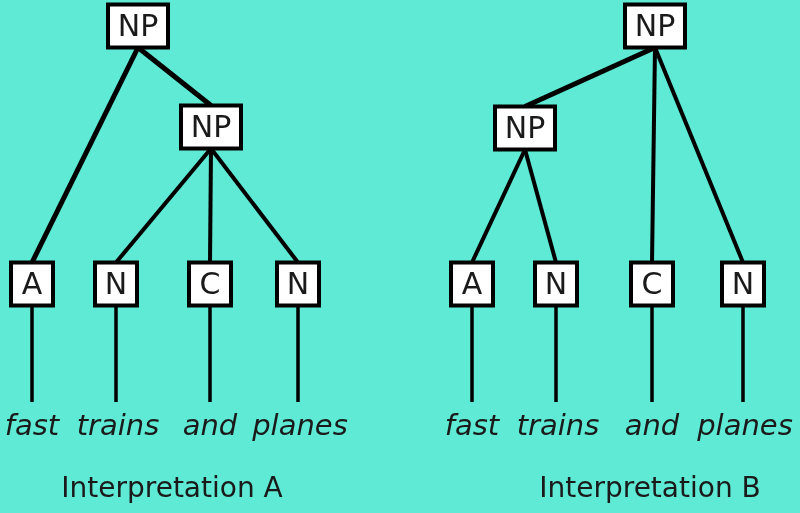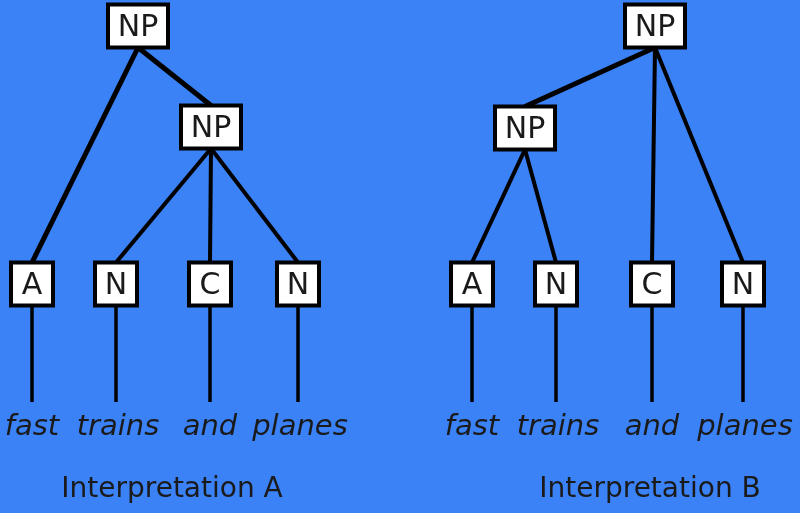--- a/index.html
+++ b/index.html
@@ -11,21 +11,21 @@
   body {
     font-family: "DejaVu Sans", sans-serif;
     width: 800px;
     height: 513px;
     overflow: hidden;
   }
   #figure {
     position: relative;
     width: 800px;
     height: 513px;
-    background: #3b82f6;
+    background: #5eead4;
   }
   svg.tree-layer {
     position: absolute;
     left: 0;
     top: 0;
     width: 800px;
     height: 513px;
     display: block;
   }
   .edge {

